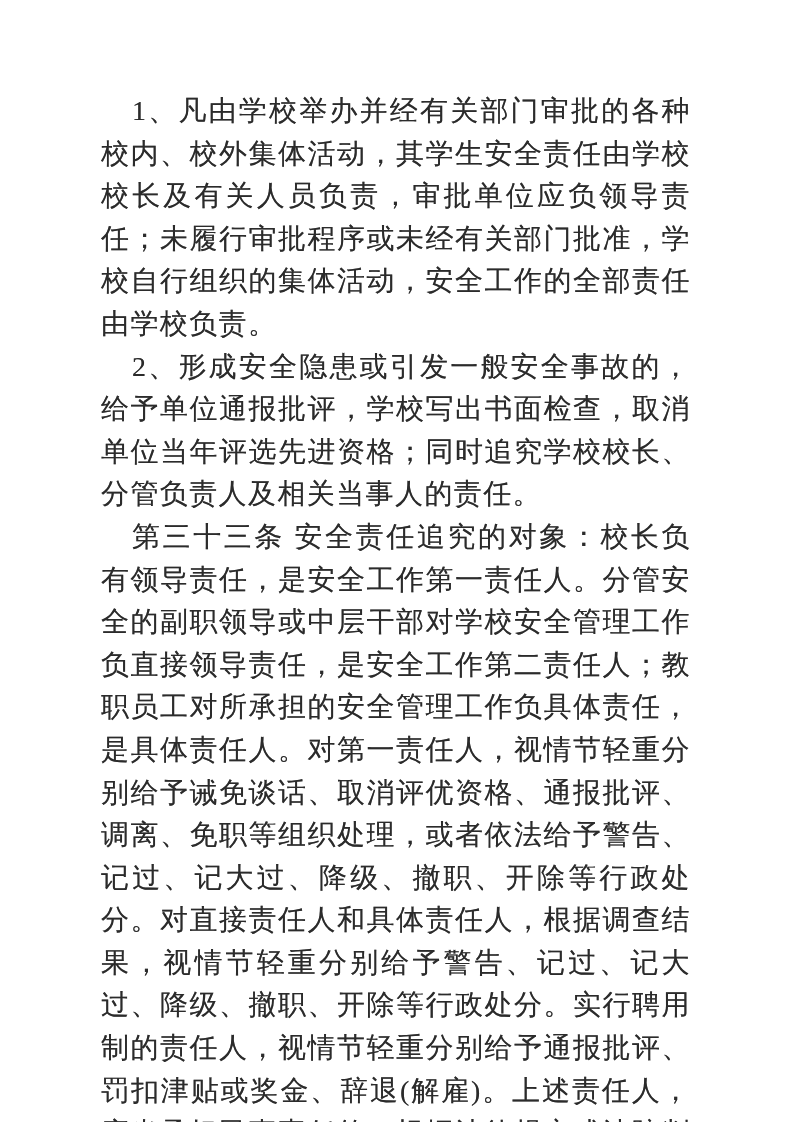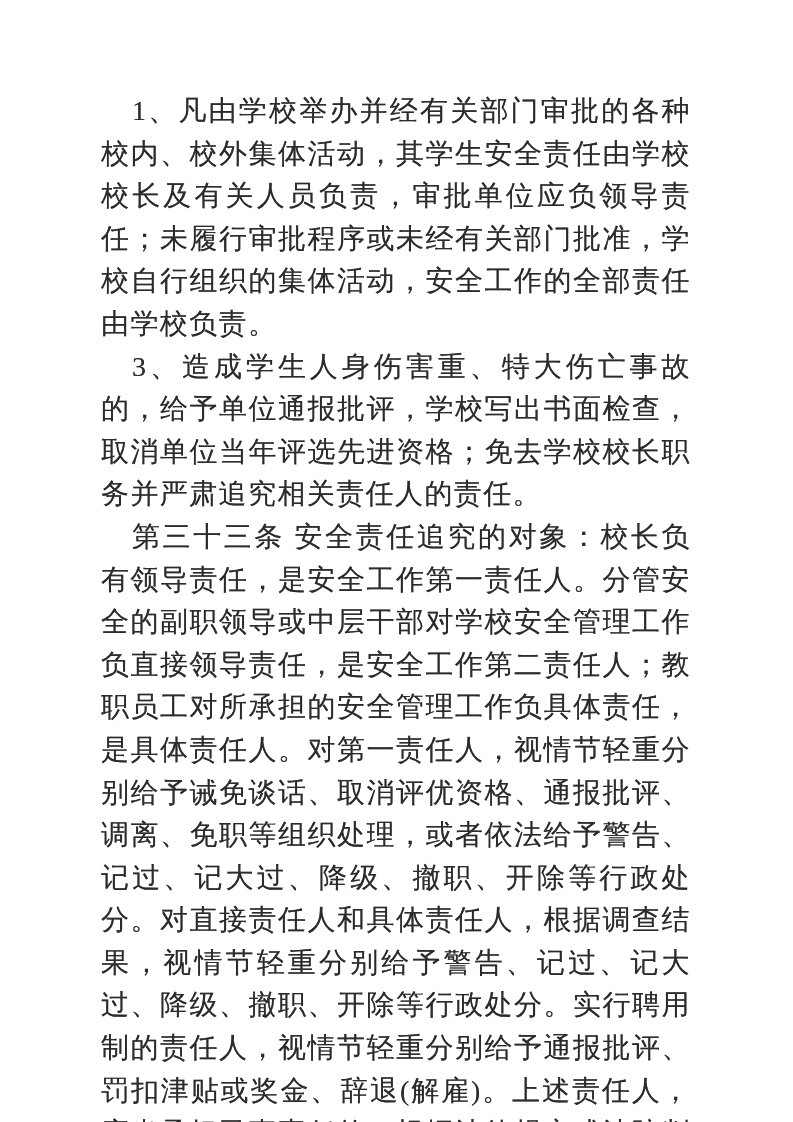--- a/index.html
+++ b/index.html
@@ -38,16 +38,16 @@
       
       text-shadow: 0 0 0.4px rgba(40,40,40,0.55);
     }
   </style>
 </head>
 <body>
 
 <div class="page">
   <div class="text-block">
     <p>1、凡由学校举办并经有关部门审批的各种校内、校外集体活动，其学生安全责任由学校校长及有关人员负责，审批单位应负领导责任；未履行审批程序或未经有关部门批准，学校自行组织的集体活动，安全工作的全部责任由学校负责。</p>
-    <p>3、造成学生人身伤害重、特大伤亡事故的，给予单位通报批评，学校写出书面检查，取消单位当年评选先进资格；免去学校校长职务并严肃追究相关责任人的责任。</p>
+    <p>2、形成安全隐患或引发一般安全事故的，给予单位通报批评，学校写出书面检查，取消单位当年评选先进资格；同时追究学校校长、分管负责人及相关当事人的责任。</p>
     <p>第三十三条 安全责任追究的对象：校长负有领导责任，是安全工作第一责任人。分管安全的副职领导或中层干部对学校安全管理工作负直接领导责任，是安全工作第二责任人；教职员工对所承担的安全管理工作负具体责任，是具体责任人。对第一责任人，视情节轻重分别给予诫免谈话、取消评优资格、通报批评、调离、免职等组织处理，或者依法给予警告、记过、记大过、降级、撤职、开除等行政处分。对直接责任人和具体责任人，根据调查结果，视情节轻重分别给予警告、记过、记大过、降级、撤职、开除等行政处分。实行聘用制的责任人，视情节轻重分别给予通报批评、罚扣津贴或奖金、辞退(解雇)。上述责任人，应当承担民事责任的，根据法律规定或法院判决承担相应责任。触犯刑律的，移送司法机关依法追究刑事责任。</p>
   </div>
 </div>
 
 </body></html>

